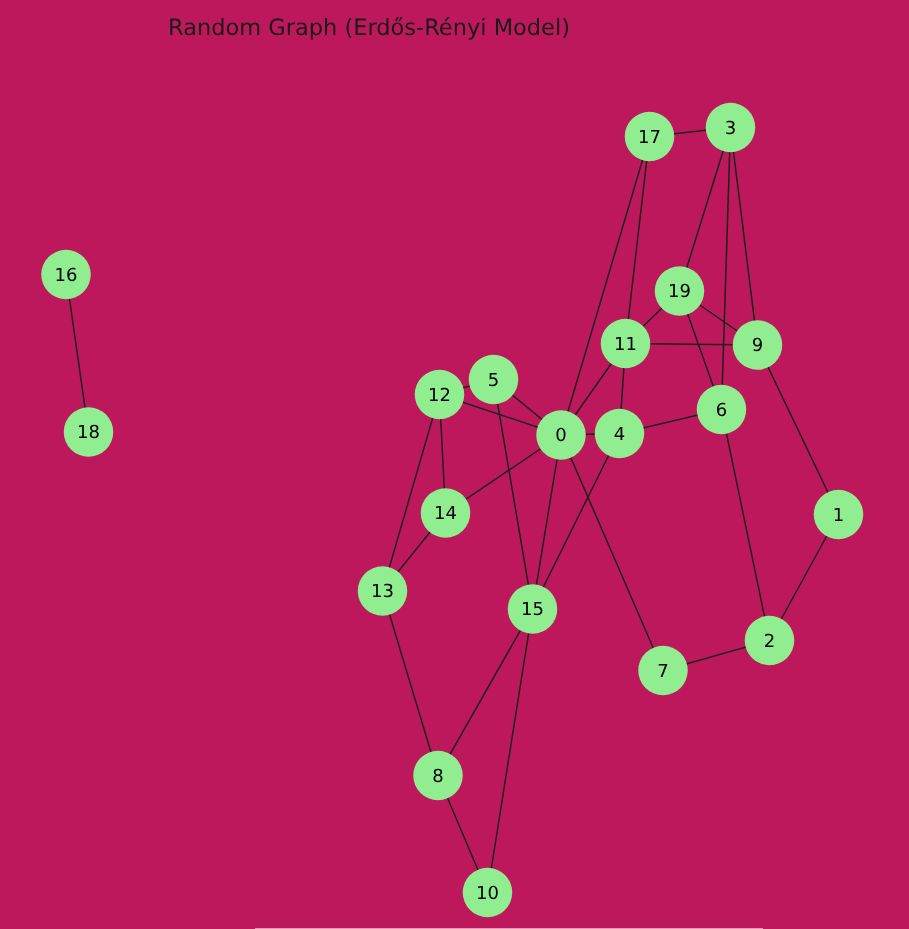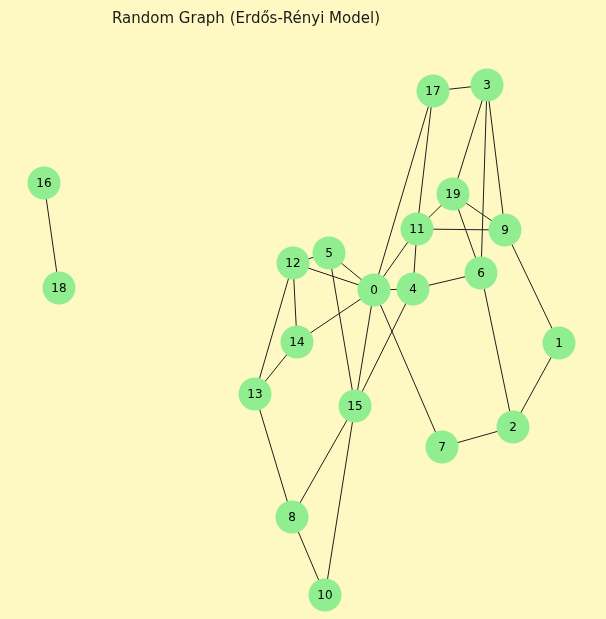--- a/index.html
+++ b/index.html
@@ -33,21 +33,21 @@
     pointer-events: none;
   }
   .graph-edge {
     stroke-width: 1px;
     fill: none;
   }
 </style>
 </head>
 <body>
 
-<div id="figure" style="background: #fef9c3; text-decoration: underline;">
+<div id="figure" style="background: #be185d; text-decoration: underline;">
   <svg id="graph-svg" viewBox="0 0 606 619" xmlns="http://www.w3.org/2000/svg">
     <text class="fig-title" x="246" y="23" text-anchor="middle" fill="#1a1a1a">Random Graph (Erdős-Rényi Model)</text>
     <g id="edge-layer">
         <line x1="44" y1="183" x2="59" y2="288" class="graph-edge" stroke="#1f1f1f"></line>
         <line x1="433" y1="91" x2="487" y2="85" class="graph-edge" stroke="#1f1f1f"></line>
         <line x1="433" y1="91" x2="417" y2="229" class="graph-edge" stroke="#1f1f1f"></line>
         <line x1="433" y1="91" x2="374" y2="290" class="graph-edge" stroke="#1f1f1f"></line>
         <line x1="487" y1="85" x2="453" y2="194" class="graph-edge" stroke="#1f1f1f"></line>
         <line x1="487" y1="85" x2="505" y2="230" class="graph-edge" stroke="#1f1f1f"></line>
         <line x1="487" y1="85" x2="481" y2="273" class="graph-edge" stroke="#1f1f1f"></line>

